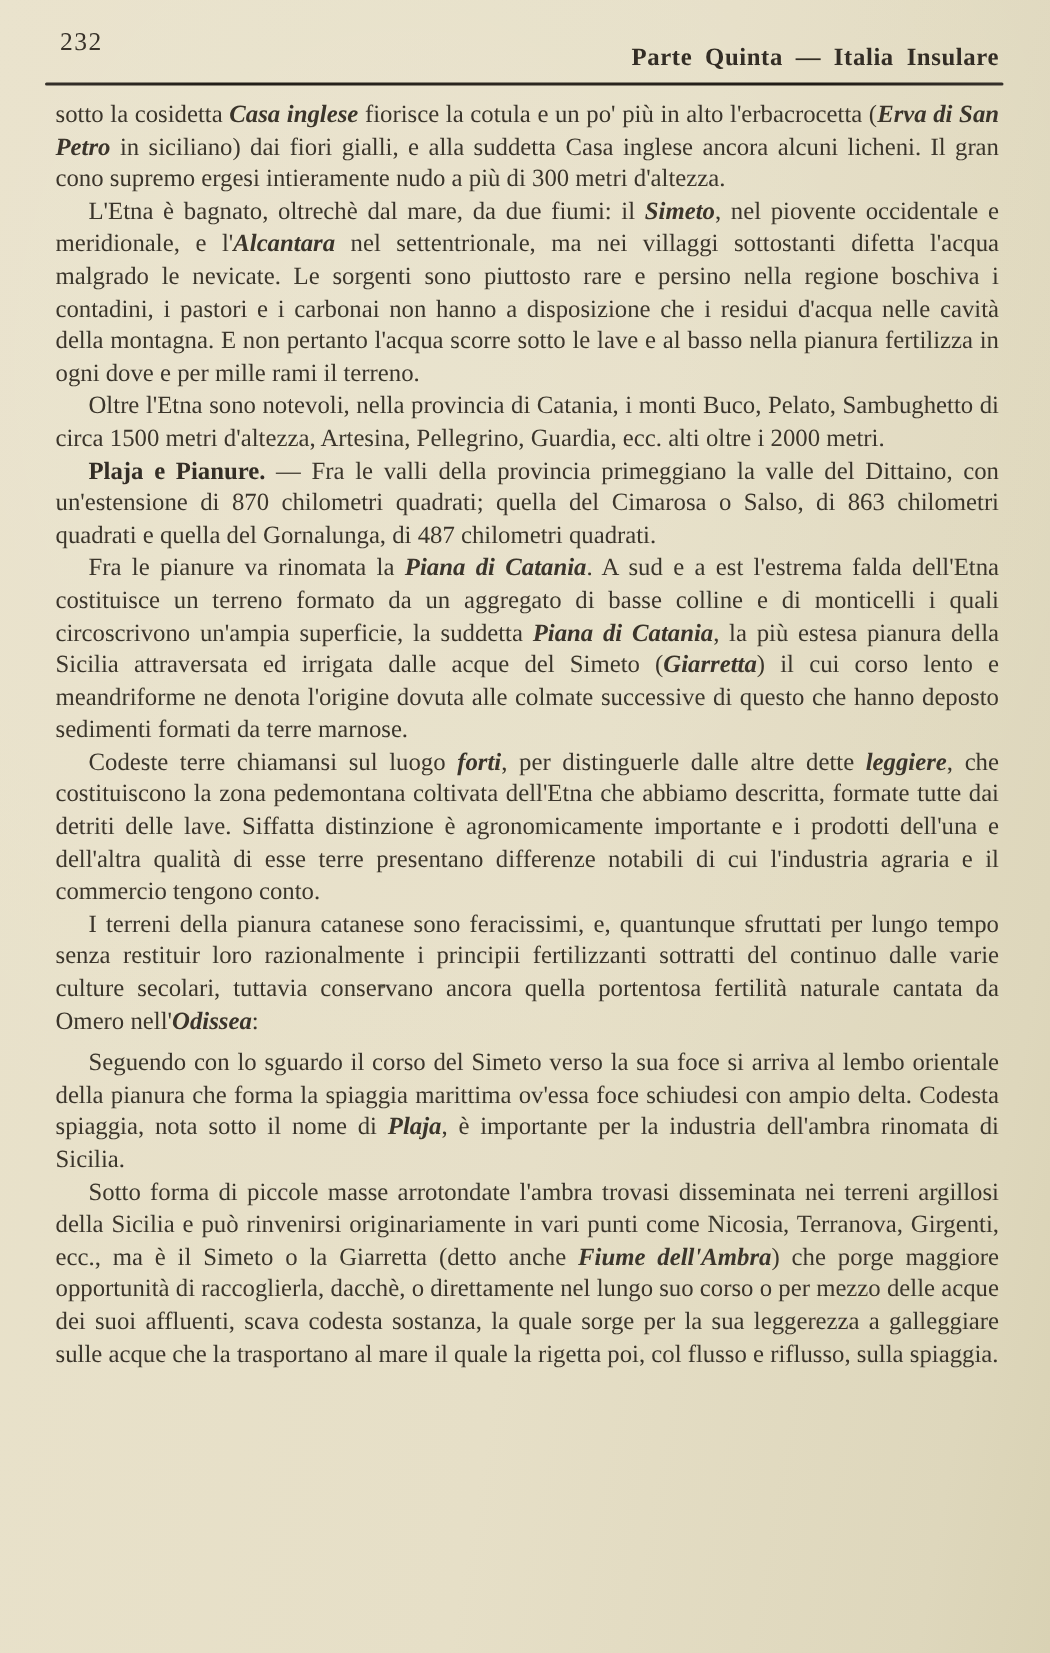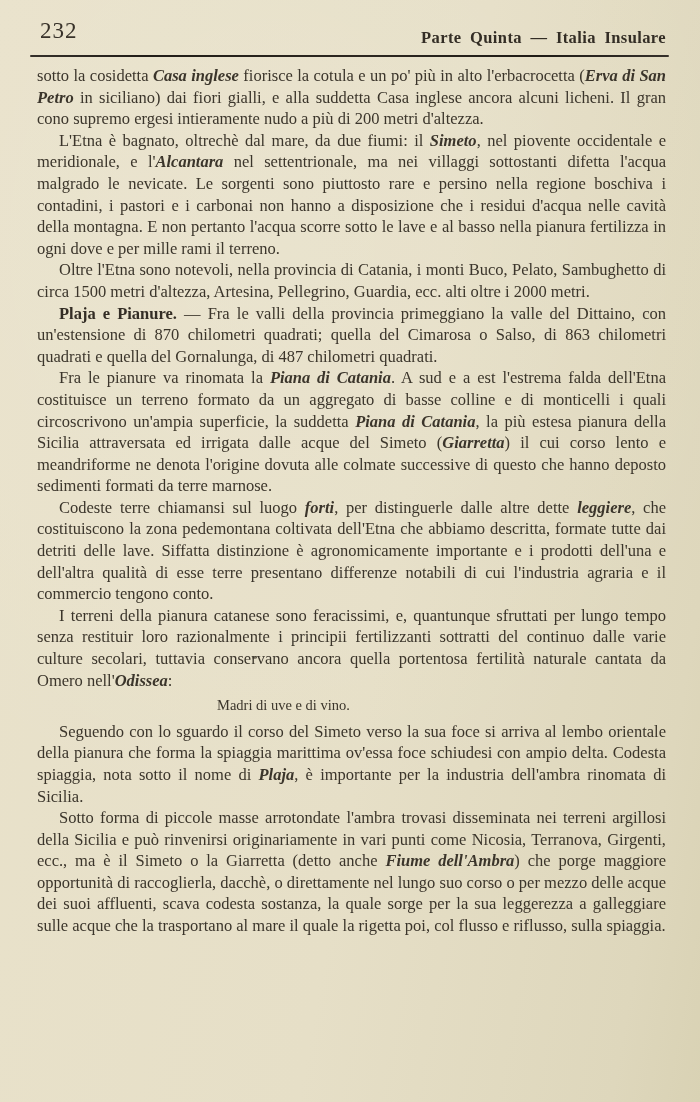--- a/index.html
+++ b/index.html
@@ -17,21 +17,21 @@
     color: #3b352b;
     overflow: hidden;
   }
   .header {
     position: absolute;
     top: 16px; left: 38px; right: 34px;
     height: 30px;
   }
   .page-number {
     position: absolute; left: 2px; top: 2px;
-    font-size: 23px; letter-spacing: 1px; color: #38322a;
+    font-size: 17px; letter-spacing: 1px; color: #38322a;
   }
   .running-title {
     position: absolute; left: 0; right: 0; top: 12px;
     text-align: right;
     font-weight: bold;
     font-size: 16.5px;
     word-spacing: 4px;
     letter-spacing: 0.4px;
     color: #332d25;
   }
@@ -79,27 +79,26 @@
 </head>
 <body>
 
 <div class="page">
   <div class="header">
     <span class="page-number">232</span>
     <span class="running-title">Parte Quinta — Italia Insulare</span>
   </div>
   <div class="header-rule"></div>
   <div class="body-text">
-      <p class="no-indent"><span>sotto la cosidetta </span><span class="i">Casa inglese</span><span> fiorisce la cotula e un po' più in alto l'erbacrocetta (</span><span class="i">Erva di San Petro</span><span> in siciliano) dai fiori gialli, e alla suddetta Casa inglese ancora alcuni licheni. Il gran cono supremo ergesi intieramente nudo a più di 200 metri d'altezza.</span></p>
+      <p class="no-indent"><span>sotto la cosidetta </span><span class="i">Casa inglese</span><span> fiorisce la cotula e un po' più in alto l'erbacrocetta (</span><span class="i">Erva di San Petro</span><span> in siciliano) dai fiori gialli, e alla suddetta Casa inglese ancora alcuni licheni. Il gran cono supremo ergesi intieramente nudo a più di 300 metri d'altezza.</span></p>
       <p><span>L'Etna è bagnato, oltrechè dal mare, da due fiumi: il </span><span class="i">Simeto</span><span>, nel piovente occidentale e meridionale, e l'</span><span class="i">Alcantara</span><span> nel settentrionale, ma nei villaggi sottostanti difetta l'acqua malgrado le nevicate. Le sorgenti sono piuttosto rare e persino nella regione boschiva i contadini, i pastori e i carbonai non hanno a disposizione che i residui d'acqua nelle cavità della montagna. E non pertanto l'acqua scorre sotto le lave e al basso nella pianura fertilizza in ogni dove e per mille rami il terreno.</span></p>
       <p><span>Oltre l'Etna sono notevoli, nella provincia di Catania, i monti Buco, Pelato, Sambughetto di circa 1500 metri d'altezza, Artesina, Pellegrino, Guardia, ecc. alti oltre i 2000 metri.</span></p>
       <p><span class="b">Plaja e Pianure.</span><span> — Fra le valli della provincia primeggiano la valle del Dittaino, con un'estensione di 870 chilometri quadrati; quella del Cimarosa o Salso, di 863 chilometri quadrati e quella del Gornalunga, di 487 chilometri quadrati.</span></p>
       <p><span>Fra le pianure va rinomata la </span><span class="i">Piana di Catania</span><span>. A sud e a est l'estrema falda dell'Etna costituisce un terreno formato da un aggregato di basse colline e di monticelli i quali circoscrivono un'ampia superficie, la suddetta </span><span class="i">Piana di Catania</span><span>, la più estesa pianura della Sicilia attraversata ed irrigata dalle acque del Simeto (</span><span class="i">Giarretta</span><span>) il cui corso lento e meandriforme ne denota l'origine dovuta alle colmate successive di questo che hanno deposto sedimenti formati da terre marnose.</span></p>
       <p><span>Codeste terre chiamansi sul luogo </span><span class="i">forti</span><span>, per distinguerle dalle altre dette </span><span class="i">leggiere</span><span>, che costituiscono la zona pedemontana coltivata dell'Etna che abbiamo descritta, formate tutte dai detriti delle lave. Siffatta distinzione è agronomicamente importante e i prodotti dell'una e dell'altra qualità di esse terre presentano differenze notabili di cui l'industria agraria e il commercio tengono conto.</span></p>
       <p><span>I terreni della pianura catanese sono feracissimi, e, quantunque sfruttati per lungo tempo senza restituir loro razionalmente i principii fertilizzanti sottratti del continuo dalle varie culture secolari, tuttavia conservano ancora quella portentosa fertilità naturale cantata da Omero nell'</span><span class="i">Odissea</span><span>:</span></p>
       <div class="verse">
-        <span class="vline v-follow">Madri di uve e di vino.</span>
       </div>
       <p><span>Seguendo con lo sguardo il corso del Simeto verso la sua foce si arriva al lembo orientale della pianura che forma la spiaggia marittima ov'essa foce schiudesi con ampio delta. Codesta spiaggia, nota sotto il nome di </span><span class="i">Plaja</span><span>, è importante per la industria dell'ambra rinomata di Sicilia.</span></p>
       <p><span>Sotto forma di piccole masse arrotondate l'ambra trovasi disseminata nei terreni argillosi della Sicilia e può rinvenirsi originariamente in vari punti come Nicosia, Terranova, Girgenti, ecc., ma è il Simeto o la Giarretta (detto anche </span><span class="i">Fiume dell'Ambra</span><span>) che porge maggiore opportunità di raccoglierla, dacchè, o direttamente nel lungo suo corso o per mezzo delle acque dei suoi affluenti, scava codesta sostanza, la quale sorge per la sua leggerezza a galleggiare sulle acque che la trasportano al mare il quale la rigetta poi, col flusso e riflusso, sulla spiaggia.</span></p>
     </div>
   <div class="print-artifact"></div>
 </div>
 
 </body></html>

